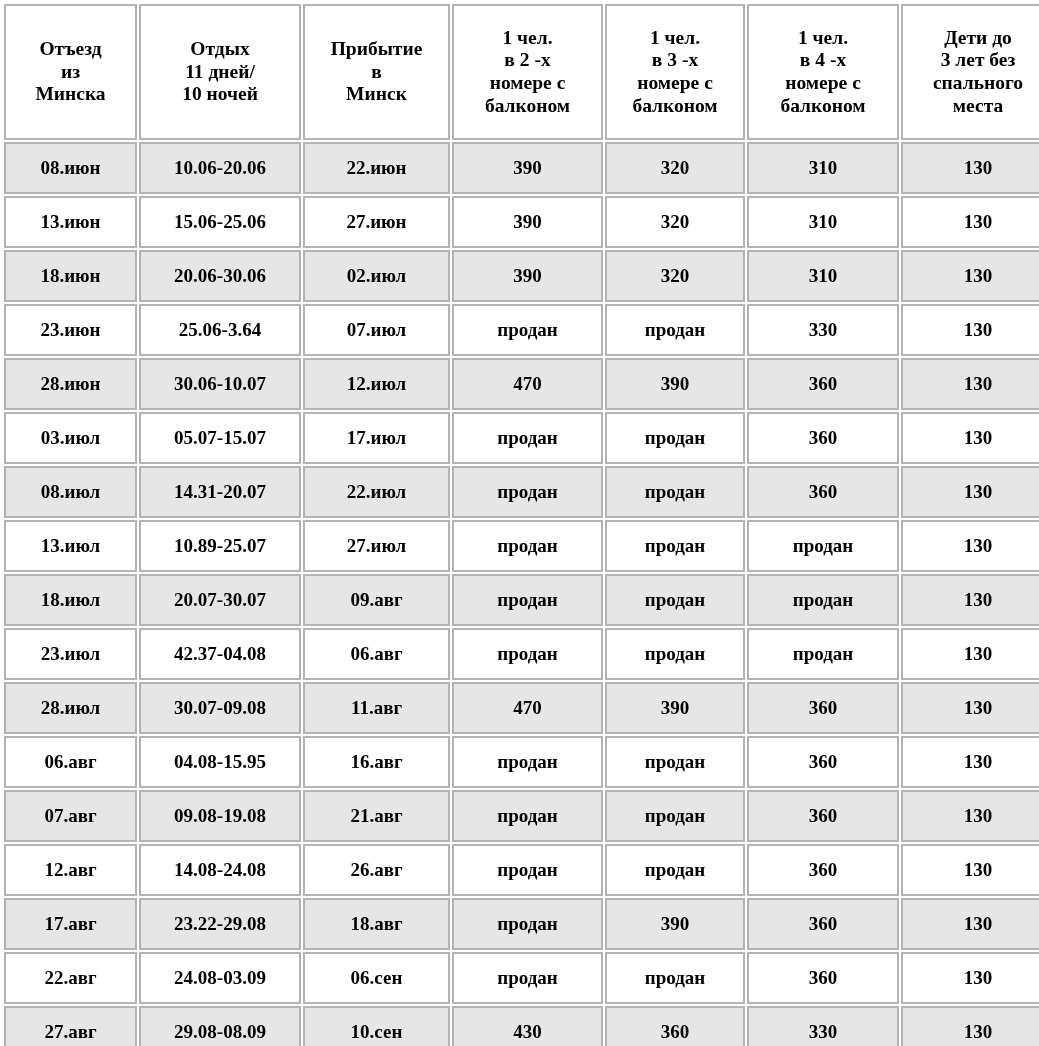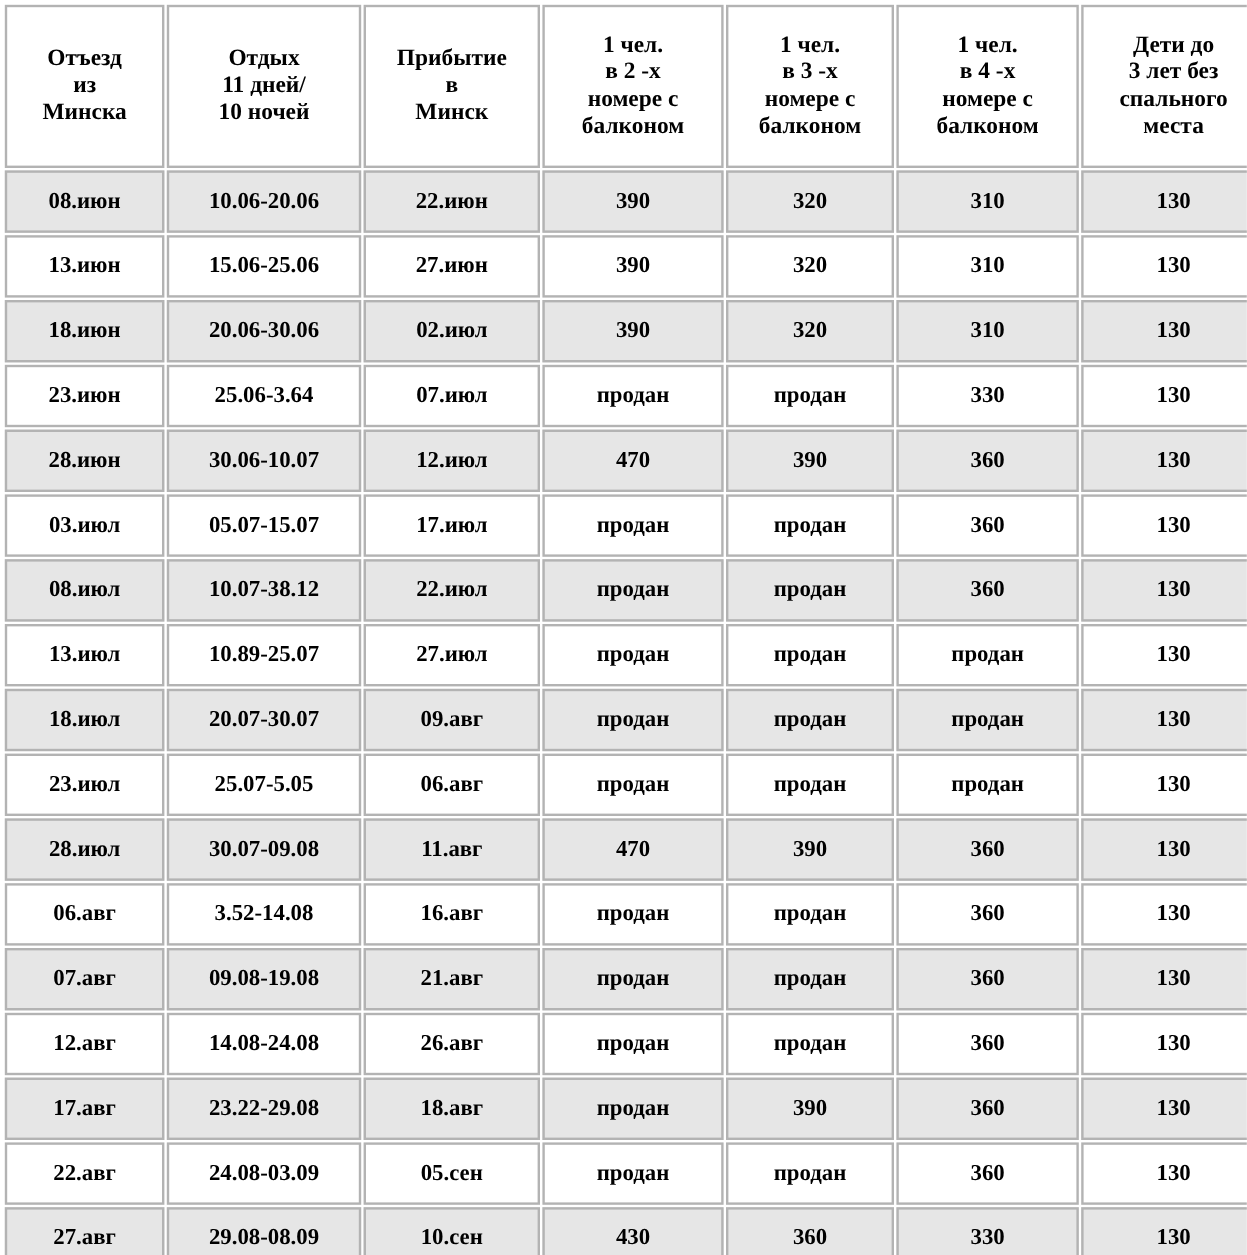--- a/index.html
+++ b/index.html
@@ -156,21 +156,21 @@
           <td>03.июл</td>
           <td>05.07-15.07</td>
           <td>17.июл</td>
           <td class="sold">продан</td>
           <td class="sold">продан</td>
           <td>360</td>
           <td>130</td>
         </tr>
         <tr class="alt">
           <td>08.июл</td>
-          <td>10.07-38.12</td>
+          <td>14.31-20.07</td>
           <td>22.июл</td>
           <td class="sold">продан</td>
           <td class="sold">продан</td>
           <td>360</td>
           <td>130</td>
         </tr>
         <tr>
           <td>13.июл</td>
           <td>10.89-25.07</td>
           <td>27.июл</td>
@@ -183,39 +183,39 @@
           <td>18.июл</td>
           <td>20.07-30.07</td>
           <td>09.авг</td>
           <td class="sold">продан</td>
           <td class="sold">продан</td>
           <td class="sold">продан</td>
           <td>130</td>
         </tr>
         <tr>
           <td>23.июл</td>
-          <td>25.07-5.05</td>
+          <td>42.37-04.08</td>
           <td>06.авг</td>
           <td class="sold">продан</td>
           <td class="sold">продан</td>
           <td class="sold">продан</td>
           <td>130</td>
         </tr>
         <tr class="alt">
           <td>28.июл</td>
           <td>30.07-09.08</td>
           <td>11.авг</td>
           <td>470</td>
           <td>390</td>
           <td>360</td>
           <td>130</td>
         </tr>
         <tr>
           <td>06.авг</td>
-          <td>3.52-14.08</td>
+          <td>04.08-15.95</td>
           <td>16.авг</td>
           <td class="sold">продан</td>
           <td class="sold">продан</td>
           <td>360</td>
           <td>130</td>
         </tr>
         <tr class="alt">
           <td>07.авг</td>
           <td>09.08-19.08</td>
           <td>21.авг</td>
@@ -238,21 +238,21 @@
           <td>23.22-29.08</td>
           <td>18.авг</td>
           <td class="sold">продан</td>
           <td>390</td>
           <td>360</td>
           <td>130</td>
         </tr>
         <tr>
           <td>22.авг</td>
           <td>24.08-03.09</td>
-          <td>05.сен</td>
+          <td>06.сен</td>
           <td class="sold">продан</td>
           <td class="sold">продан</td>
           <td>360</td>
           <td>130</td>
         </tr>
         <tr class="alt">
           <td>27.авг</td>
           <td>29.08-08.09</td>
           <td>10.сен</td>
           <td>430</td>

